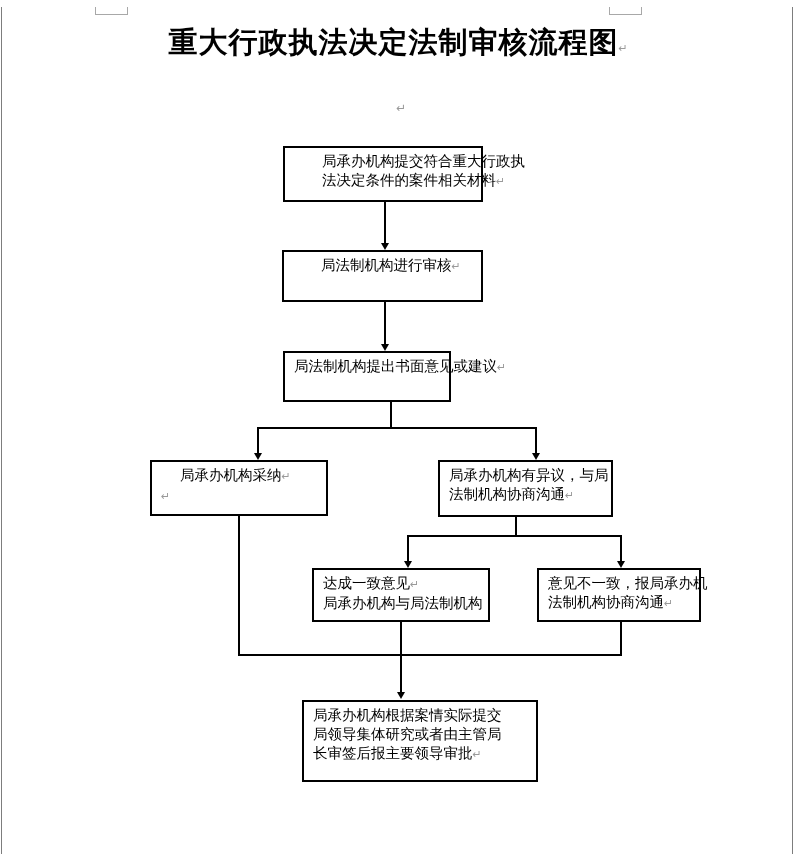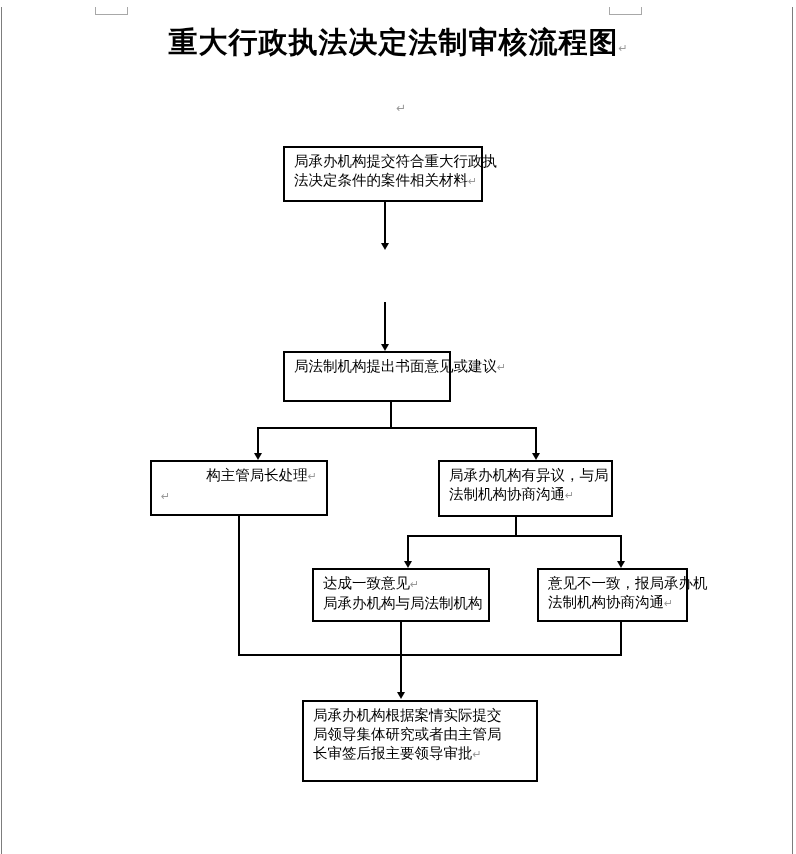--- a/index.html
+++ b/index.html
@@ -35,21 +35,21 @@
   }
   .free-pilcrow{position:absolute;font-size:12px;color:#9a9a9a;
     font-family:"DejaVu Sans",sans-serif;}
   .node{
     position:absolute;background:#fff;
     border:2px solid #000;box-sizing:border-box;
     font-size:14.5px;line-height:19px;
     padding-top:4px;
   }
   .tline{padding:0 9px;white-space:nowrap;}
-  .tcenter{text-align:right;}
+  .tcenter{text-align:left;padding-left:28px;}
   .vline{position:absolute;width:1.5px;background:#000;}
   .hline{position:absolute;height:1.5px;background:#000;}
   .arrowhead{
     position:absolute;width:0;height:0;
     border-left:4px solid transparent;
     border-right:4px solid transparent;
     border-top:7px solid #000;
   }
 </style>
 </head>
@@ -68,41 +68,44 @@
     <span>重大行政执法决定法制审核流程图</span><span class="pilcrow">↵</span>
   </div>
 
   <div class="free-pilcrow" style="left:396px;top:94px;">↵</div>
 
   <div class="node tcenter" style="left:283px;top:139px;width:200px;height:56px;">
     <div class="tline"><span>局承办机构提交符合重大行政执</span></div>
     <div class="tline"><span>法决定条件的案件相关材料</span><span class="pilcrow">↵</span></div>
   </div>
 
+  <div class="node tcenter" style="left:282px;top:243px;width:201px;height:52px;">
+    <div class="tline"><span>局法制机构进行审核</span><span class="pilcrow">↵</span></div>
+  </div>
 
   <div class="node" style="left:283px;top:344px;width:168px;height:51px;">
     <div class="tline"><span>局法制机构提出书面意见或建议</span><span class="pilcrow">↵</span></div>
   </div>
 
   <div class="node" style="left:150px;top:453px;width:178px;height:56px;">
-    <div class="tline tcenter"><span>构主管局长处理</span><span class="pilcrow">↵</span></div>
+    <div class="tline tcenter"><span>局承办机构采纳</span><span class="pilcrow">↵</span></div>
     <div class="tline"><span class="pilcrow">↵</span></div>
   </div>
 
   <div class="node" style="left:438px;top:453px;width:175px;height:57px;">
     <div class="tline"><span>局承办机构有异议，与局</span></div>
     <div class="tline"><span>法制机构协商沟通</span><span class="pilcrow">↵</span></div>
   </div>
 
   <div class="node" style="left:312px;top:561px;width:178px;height:54px;">
     <div class="tline"><span>达成一致意见</span><span class="pilcrow">↵</span></div>
     <div class="tline"><span>局承办机构与局法制机构</span></div>
   </div>
 
-  <div class="node" style="left:537px;top:561px;width:151px;height:54px;">
+  <div class="node" style="left:537px;top:561px;width:164px;height:54px;">
     <div class="tline"><span>意见不一致，报局承办机</span></div>
     <div class="tline"><span>法制机构协商沟通</span><span class="pilcrow">↵</span></div>
   </div>
 
   <div class="node" style="left:302px;top:693px;width:236px;height:82px;">
     <div class="tline"><span>局承办机构根据案情实际提交</span></div>
     <div class="tline"><span>局领导集体研究或者由主管局</span></div>
     <div class="tline"><span>长审签后报主要领导审批</span><span class="pilcrow">↵</span></div>
   </div>
 

